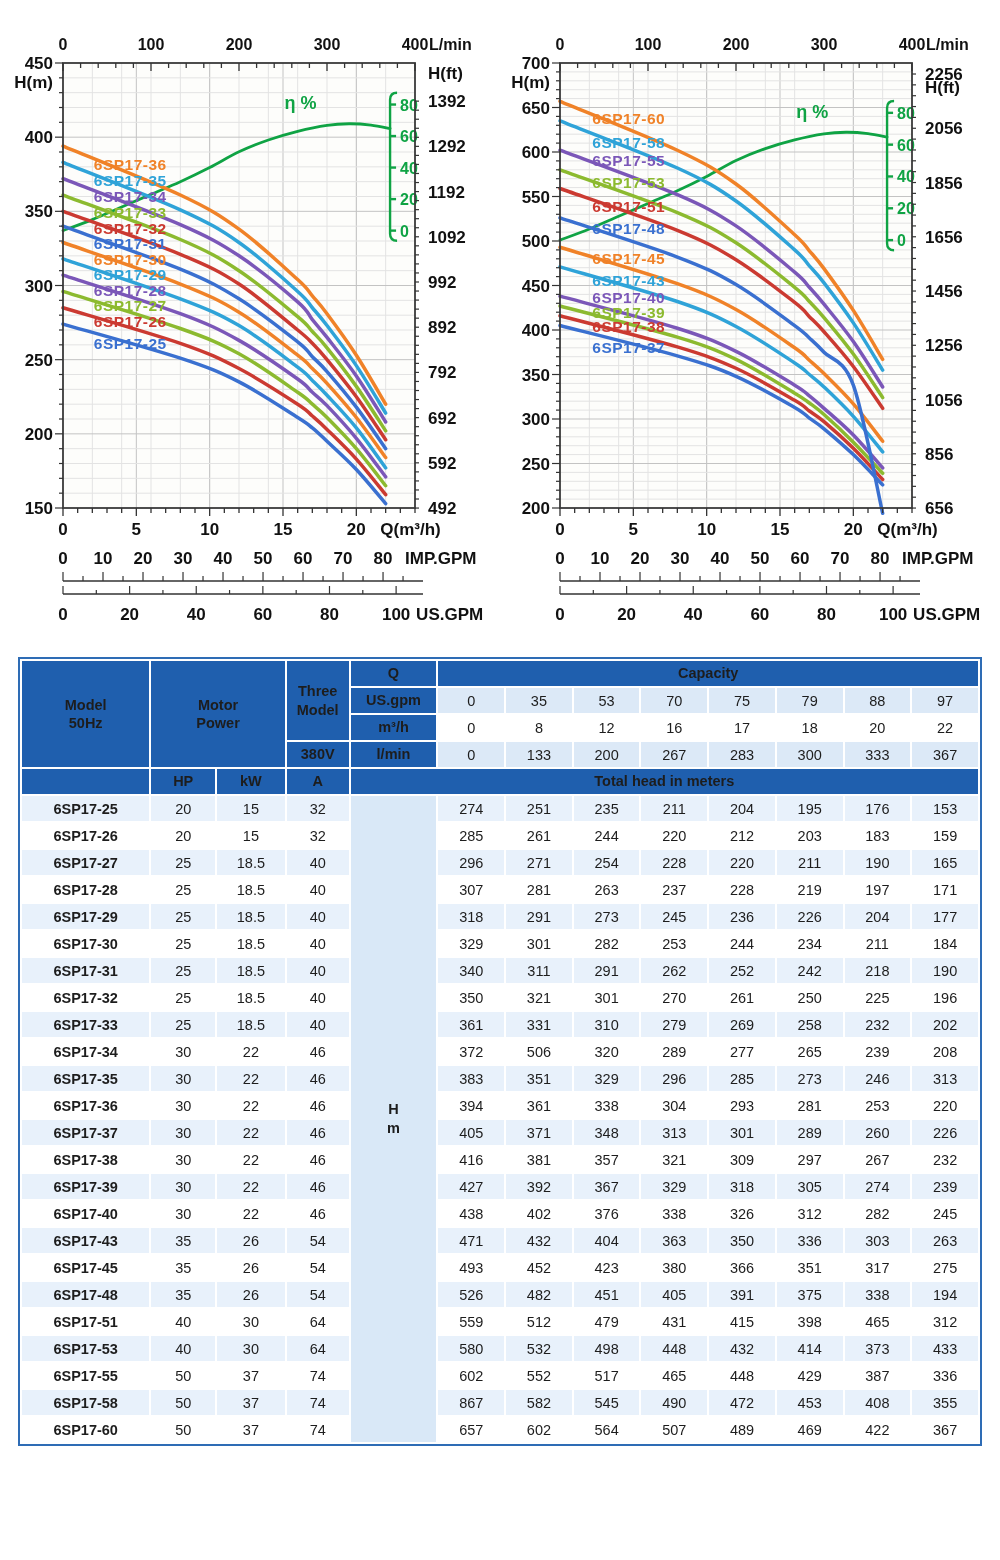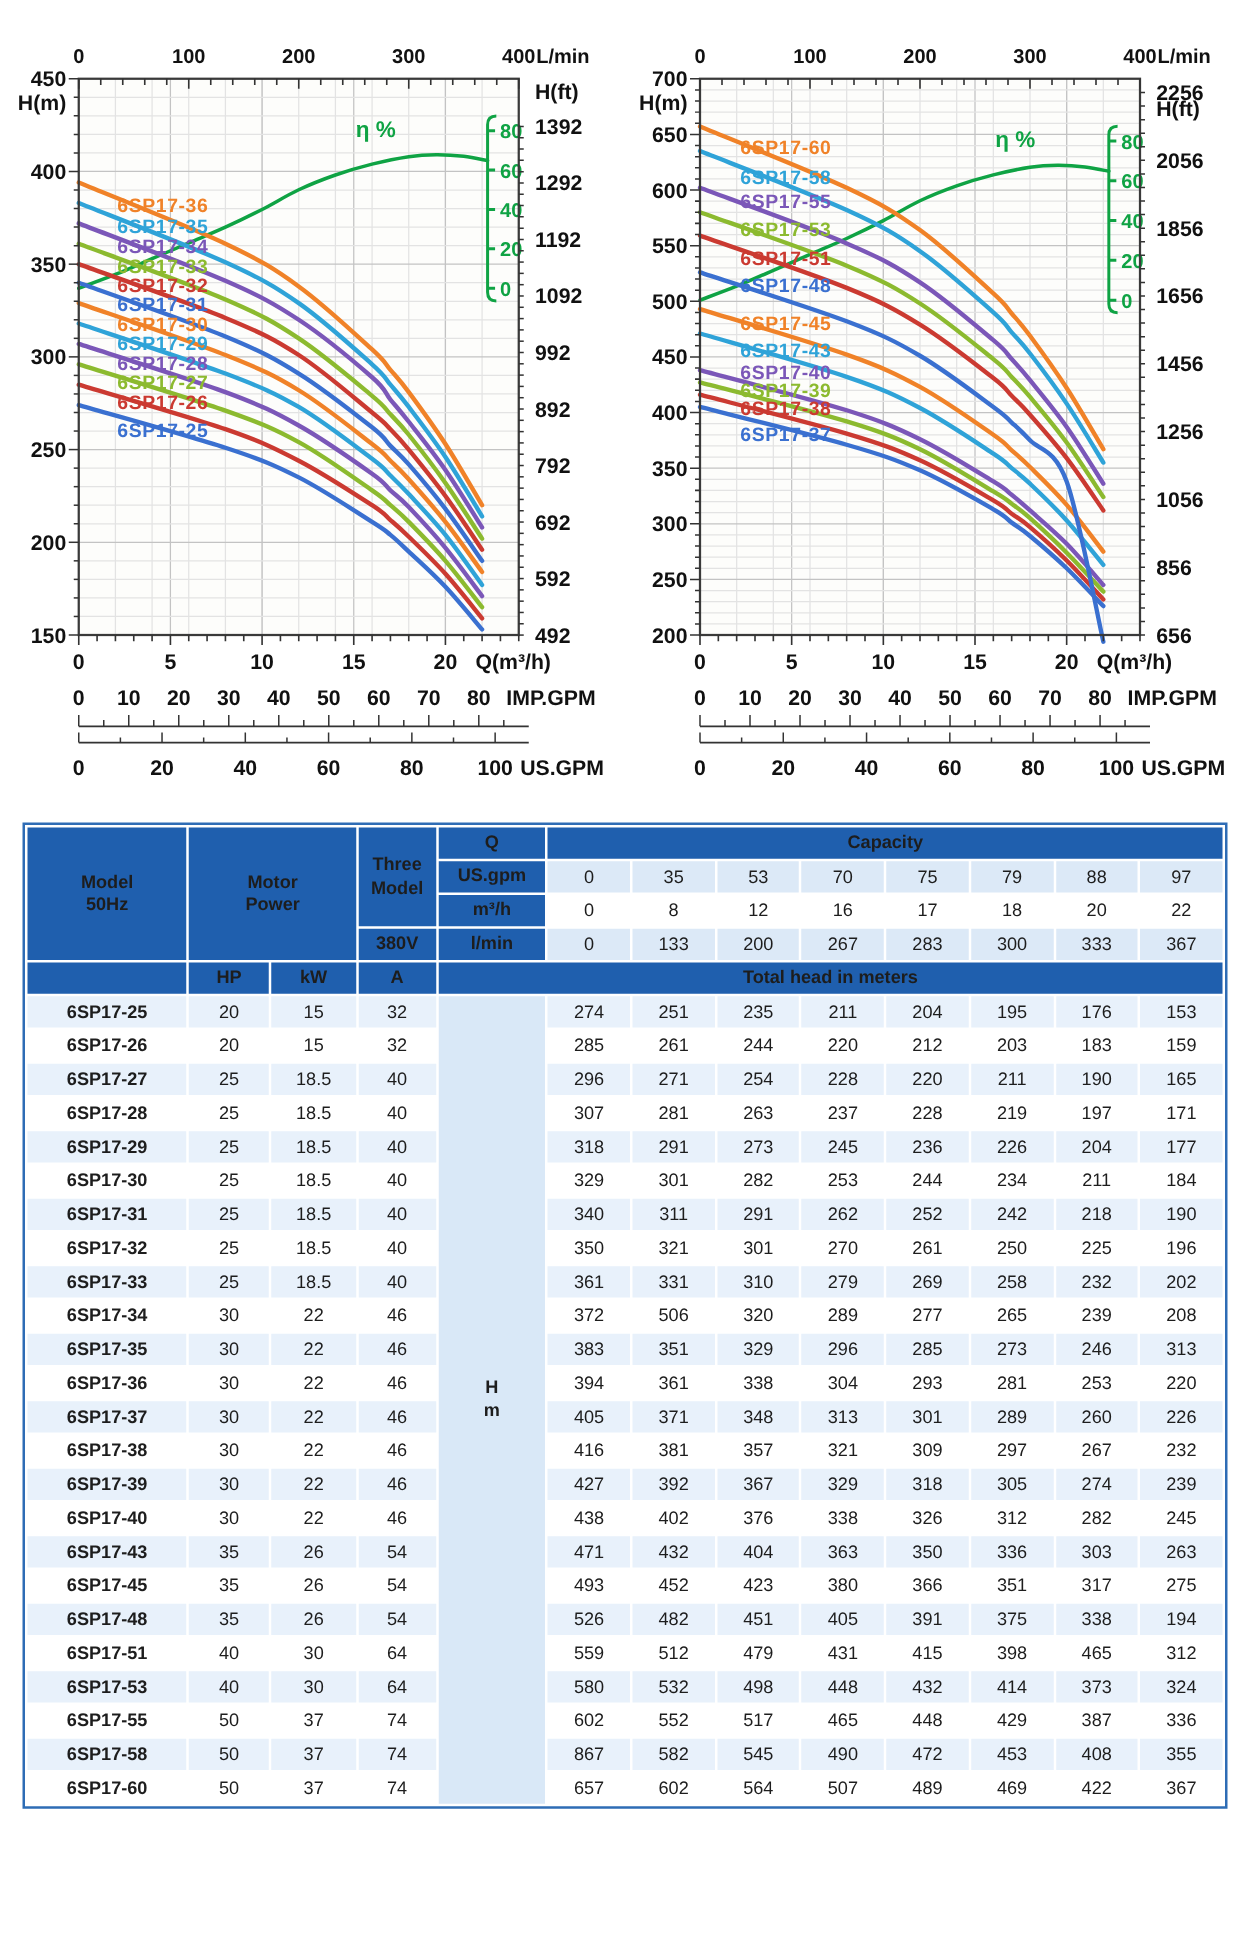--- a/index.html
+++ b/index.html
@@ -1045,21 +1045,21 @@
           <td class="body">40</td>
           <td class="body">30</td>
           <td class="body">64</td>
           <td class="body">580</td>
           <td class="body">532</td>
           <td class="body">498</td>
           <td class="body">448</td>
           <td class="body">432</td>
           <td class="body">414</td>
           <td class="body">373</td>
-          <td class="body">324</td>
+          <td class="body">433</td>
         </tr>
         <tr class="plain">
           <td class="body model">6SP17-55</td>
           <td class="body">50</td>
           <td class="body">37</td>
           <td class="body">74</td>
           <td class="body">602</td>
           <td class="body">552</td>
           <td class="body">517</td>
           <td class="body">465</td>

